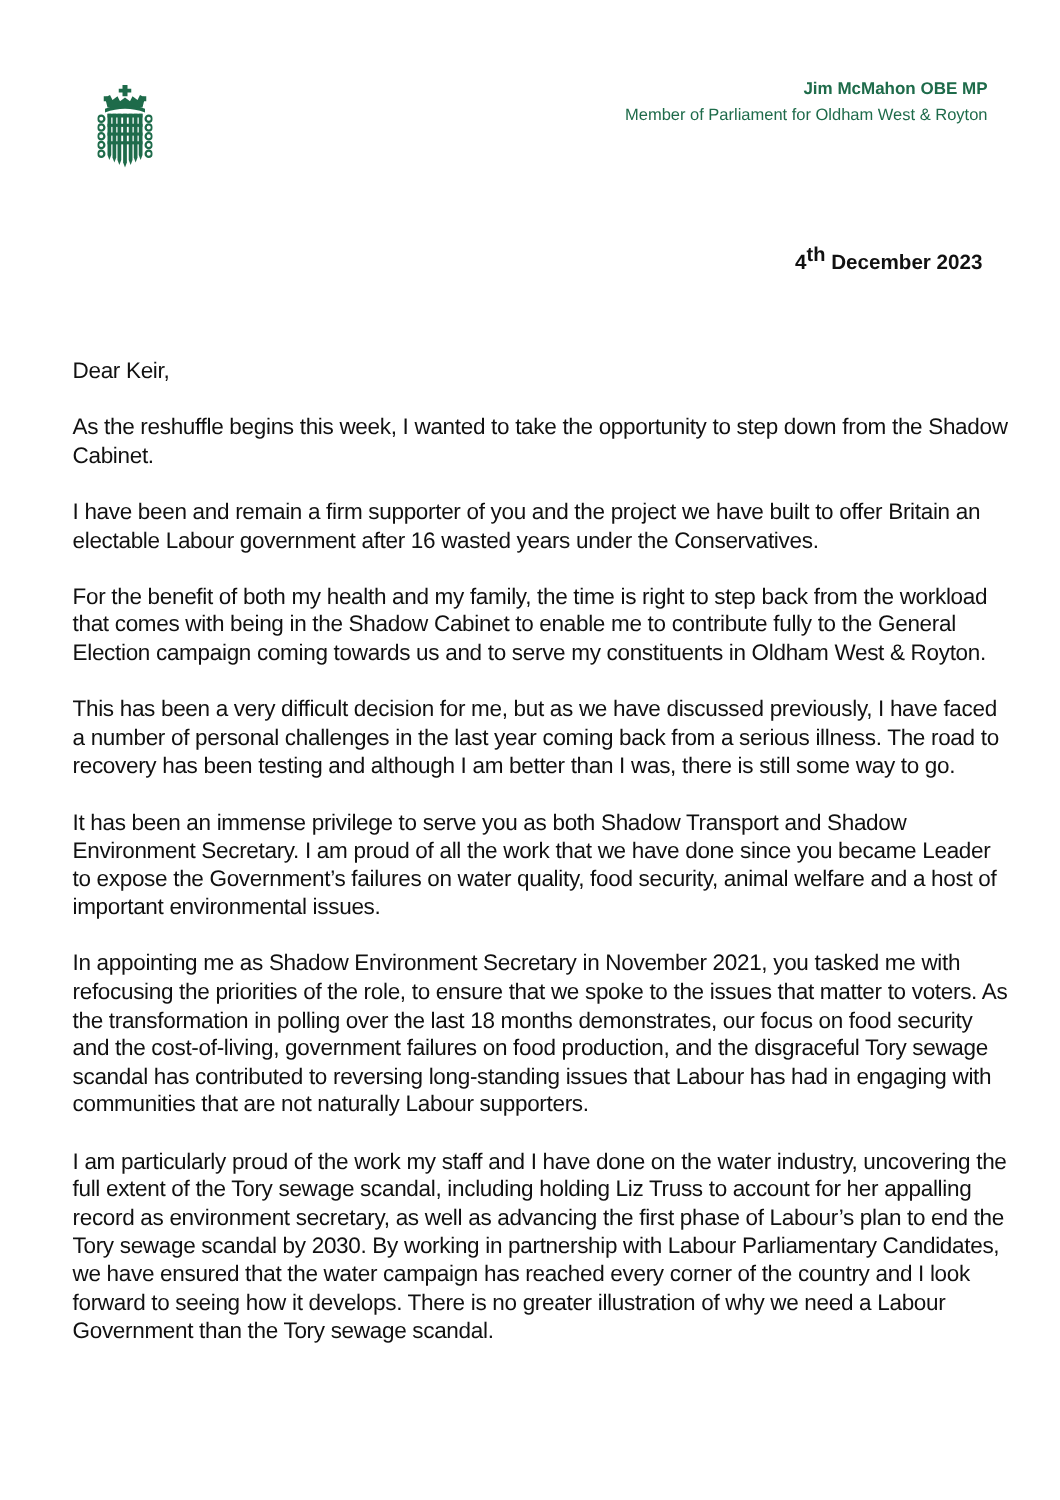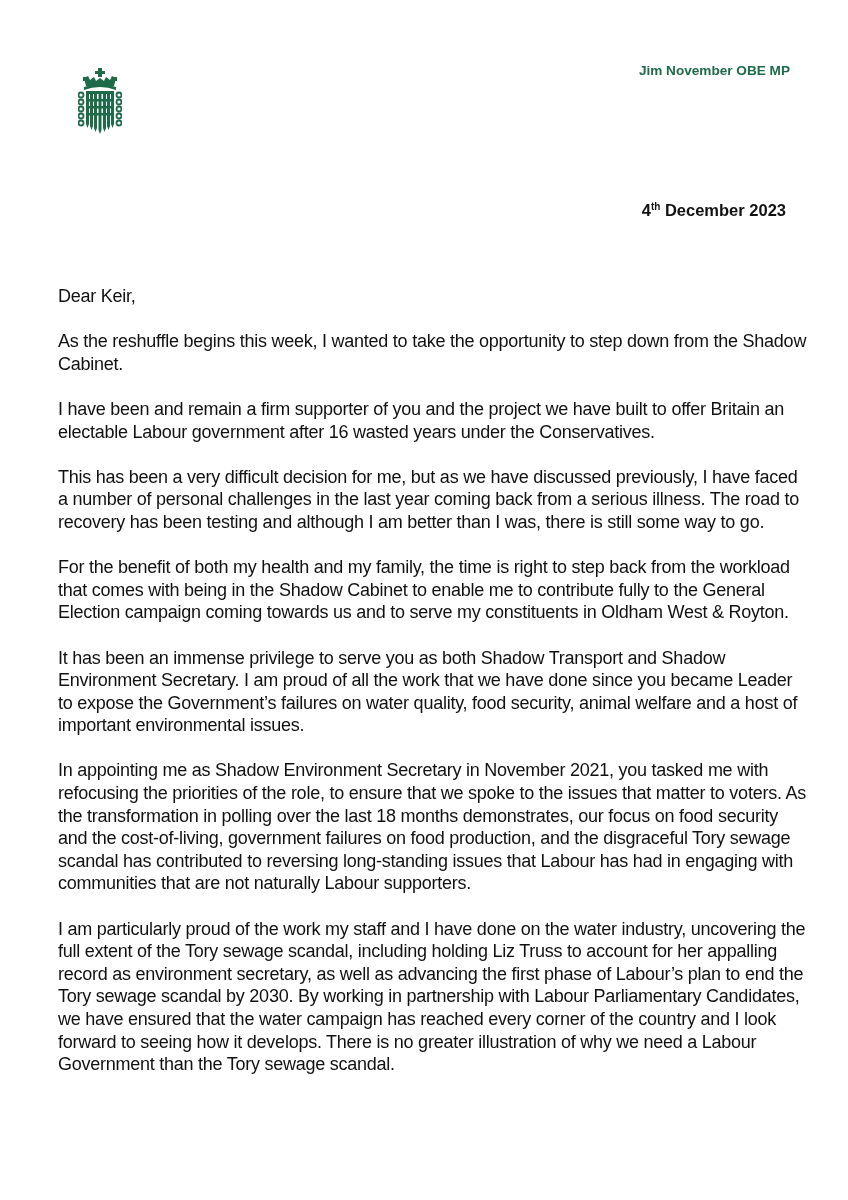--- a/index.html
+++ b/index.html
@@ -37,21 +37,21 @@
     }
     .date {
       position: absolute;
       right: 62px;
       top: 201px;
       font-weight: bold;
       font-size: 16.5px;
       color: #111;
     }
     .date sup {
-      font-size: 10px;
+      font-size: 16px;
       vertical-align: 6px;
       line-height: 0;
     }
     .body {
       position: absolute;
       left: 58px;
       top: 285px;
       width: 752px;
       font-size: 18px;
       line-height: 22.6px;
@@ -100,27 +100,28 @@
       <path d="M25 23 h3 v37 l-1.5 4 l-1.5 -4 Z"></path>
       <path d="M33 23 h3 v33 l-1.5 4 l-1.5 -4 Z"></path>
       <path d="M20.5 23 h3 v39 l-1.5 4 l-1.5 -4 Z"></path>
       <path d="M12 23 h3 v35 l-1.5 4 l-1.5 -4 Z"></path>
       <path d="M29 23 h3 v35 l-1.5 4 l-1.5 -4 Z"></path>
     </g>
   </svg>
 </div>
 
 <div class="letterhead">
-  <div class="name">Jim November OBE MP</div>
+  <div class="name">Jim McMahon OBE MP</div>
+  <div>Member of Parliament for Oldham West &amp; Royton</div>
 </div>
 
 <div class="date"><span>4</span><sup>th</sup><span> December 2023</span></div>
 
 <div class="body">
   <p class="salutation">Dear Keir,</p>
   <p>As the reshuffle begins this week, I wanted to take the opportunity to step down from the Shadow Cabinet.</p>
   <p>I have been and remain a firm supporter of you and the project we have built to offer Britain an electable Labour government after 16 wasted years under the Conservatives.</p>
+  <p>For the benefit of both my health and my family, the time is right to step back from the workload that comes with being in the Shadow Cabinet to enable me to contribute fully to the General Election campaign coming towards us and to serve my constituents in Oldham West &amp; Royton.</p>
   <p>This has been a very difficult decision for me, but as we have discussed previously, I have faced a number of personal challenges in the last year coming back from a serious illness. The road to recovery has been testing and although I am better than I was, there is still some way to go.</p>
-  <p>For the benefit of both my health and my family, the time is right to step back from the workload that comes with being in the Shadow Cabinet to enable me to contribute fully to the General Election campaign coming towards us and to serve my constituents in Oldham West &amp; Royton.</p>
   <p>It has been an immense privilege to serve you as both Shadow Transport and Shadow Environment Secretary. I am proud of all the work that we have done since you became Leader to expose the Government’s failures on water quality, food security, animal welfare and a host of important environmental issues.</p>
   <p>In appointing me as Shadow Environment Secretary in November 2021, you tasked me with refocusing the priorities of the role, to ensure that we spoke to the issues that matter to voters. As the transformation in polling over the last 18 months demonstrates, our focus on food security and the cost-of-living, government failures on food production, and the disgraceful Tory sewage scandal has contributed to reversing long-standing issues that Labour has had in engaging with communities that are not naturally Labour supporters.</p>
   <p>I am particularly proud of the work my staff and I have done on the water industry, uncovering the full extent of the Tory sewage scandal, including holding Liz Truss to account for her appalling record as environment secretary, as well as advancing the first phase of Labour’s plan to end the Tory sewage scandal by 2030. By working in partnership with Labour Parliamentary Candidates, we have ensured that the water campaign has reached every corner of the country and I look forward to seeing how it develops. There is no greater illustration of why we need a Labour Government than the Tory sewage scandal.</p>
 </div>
 
 </body></html>

